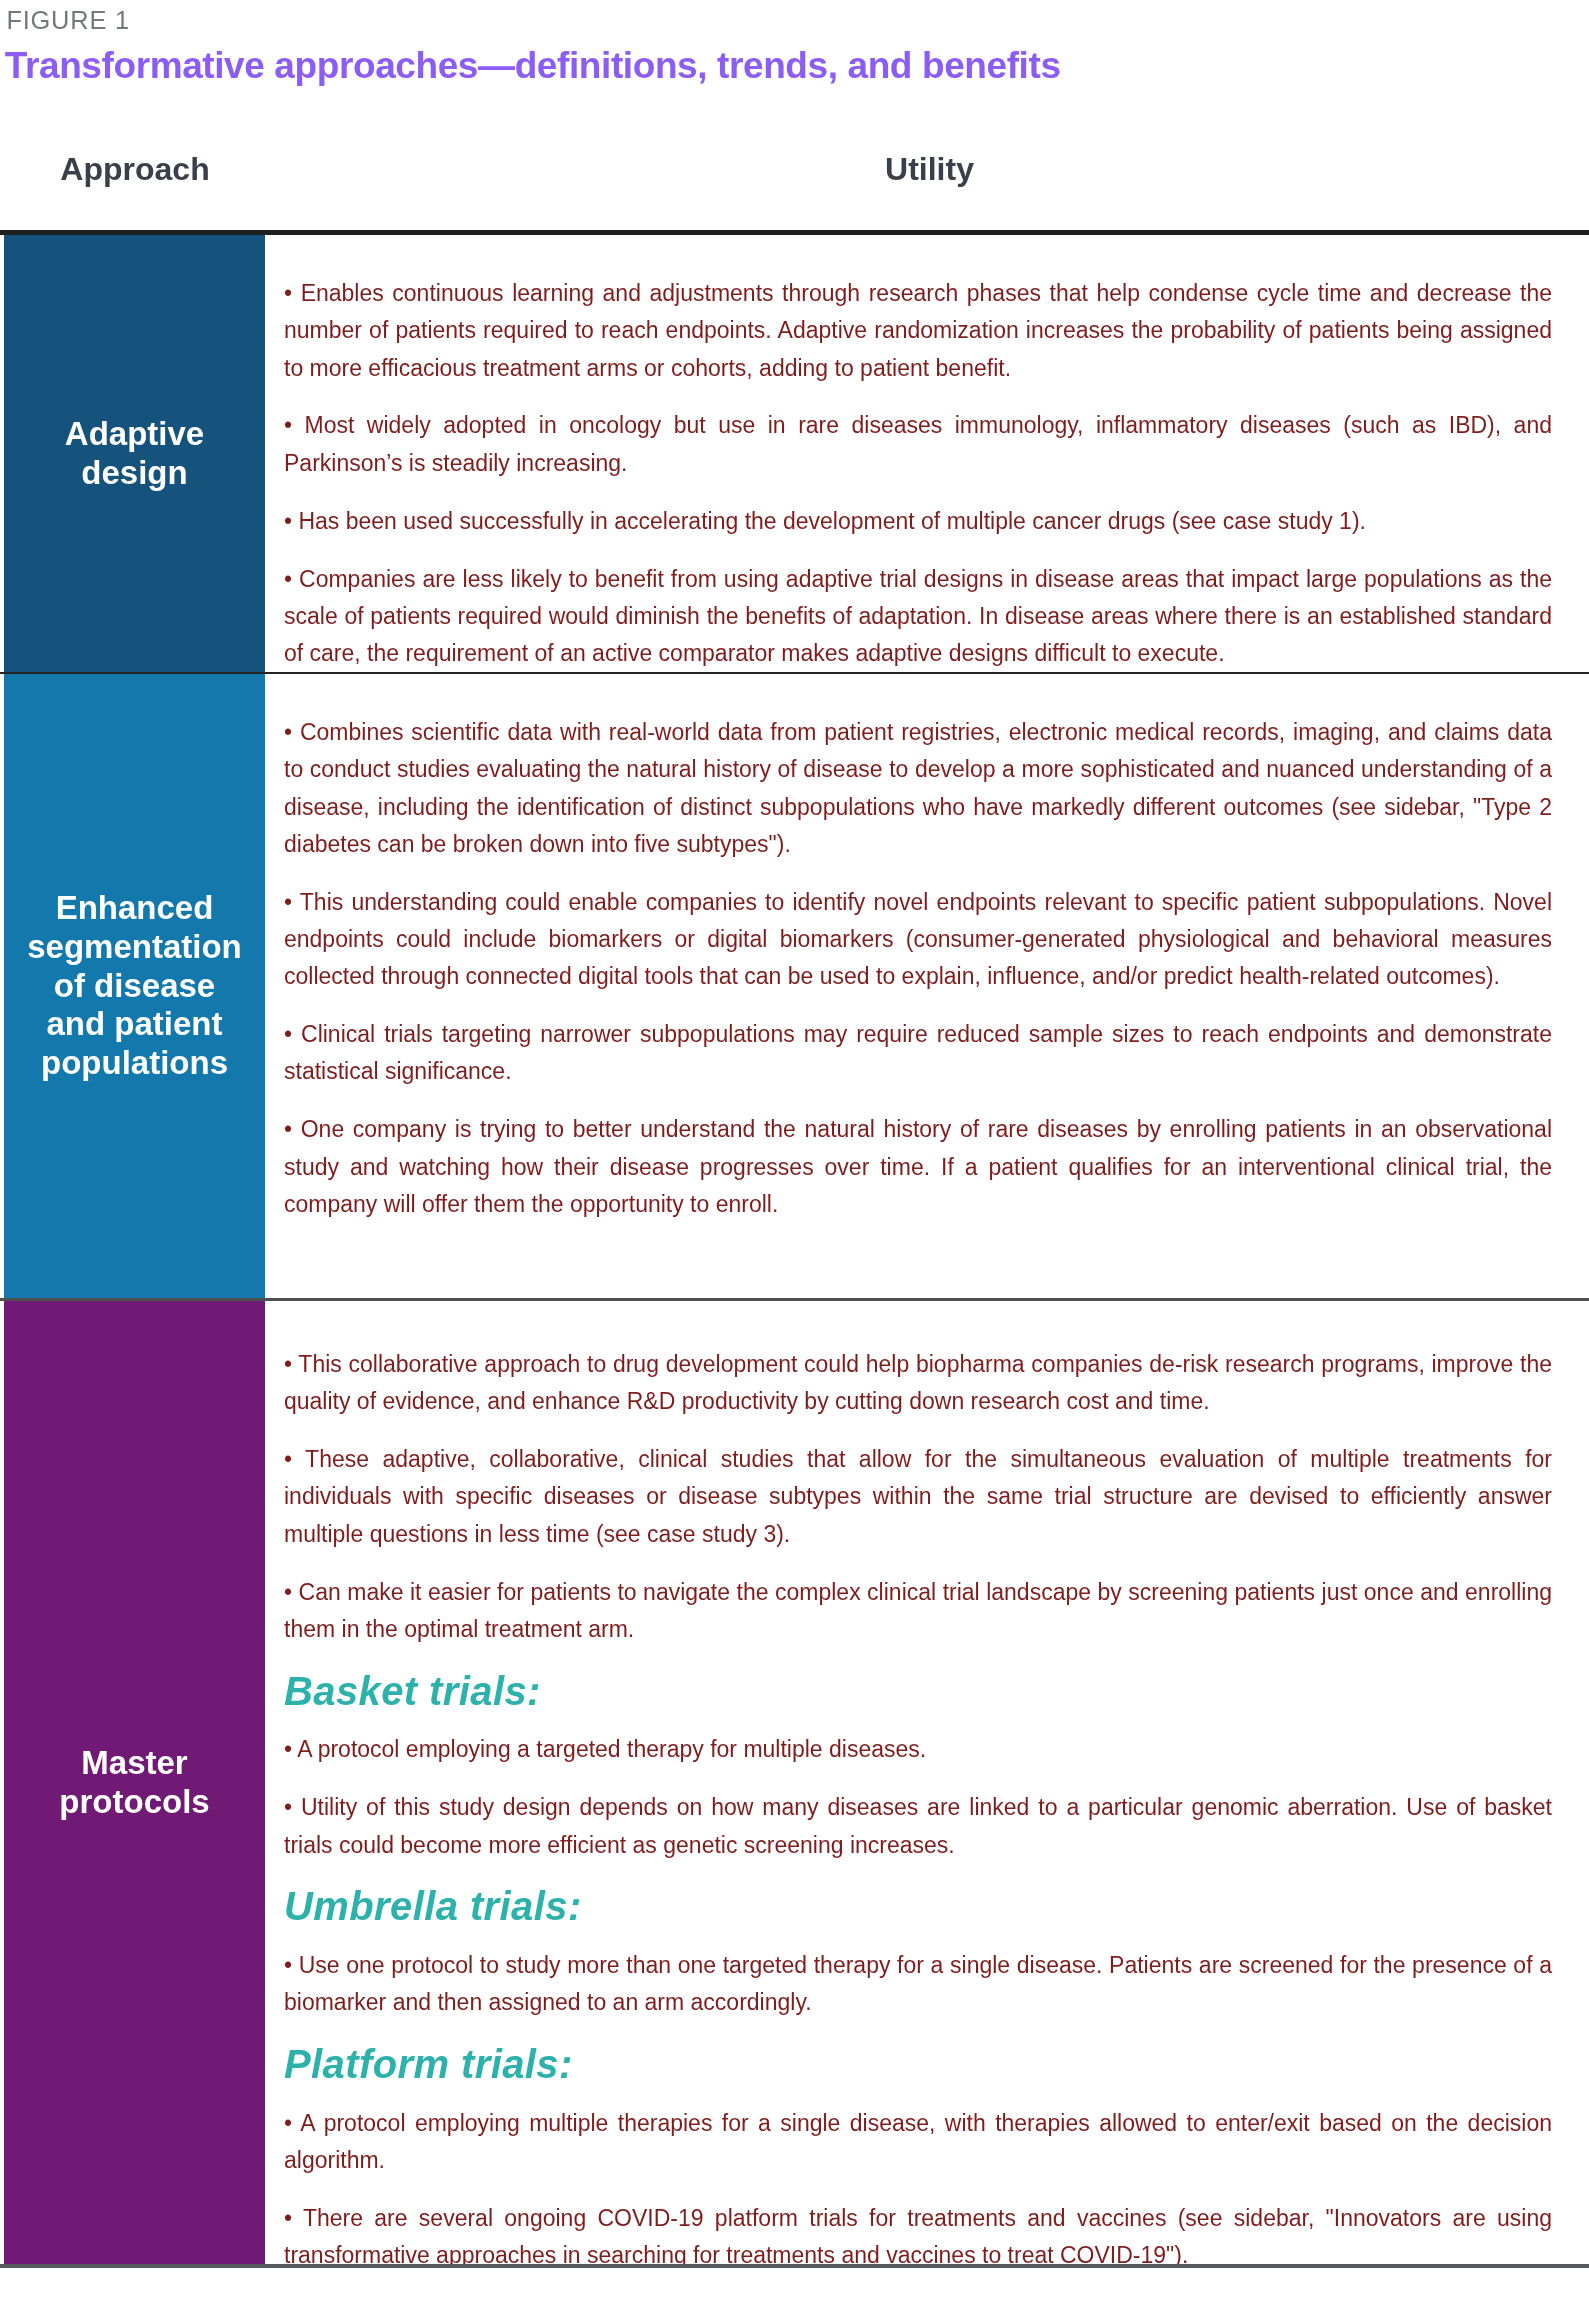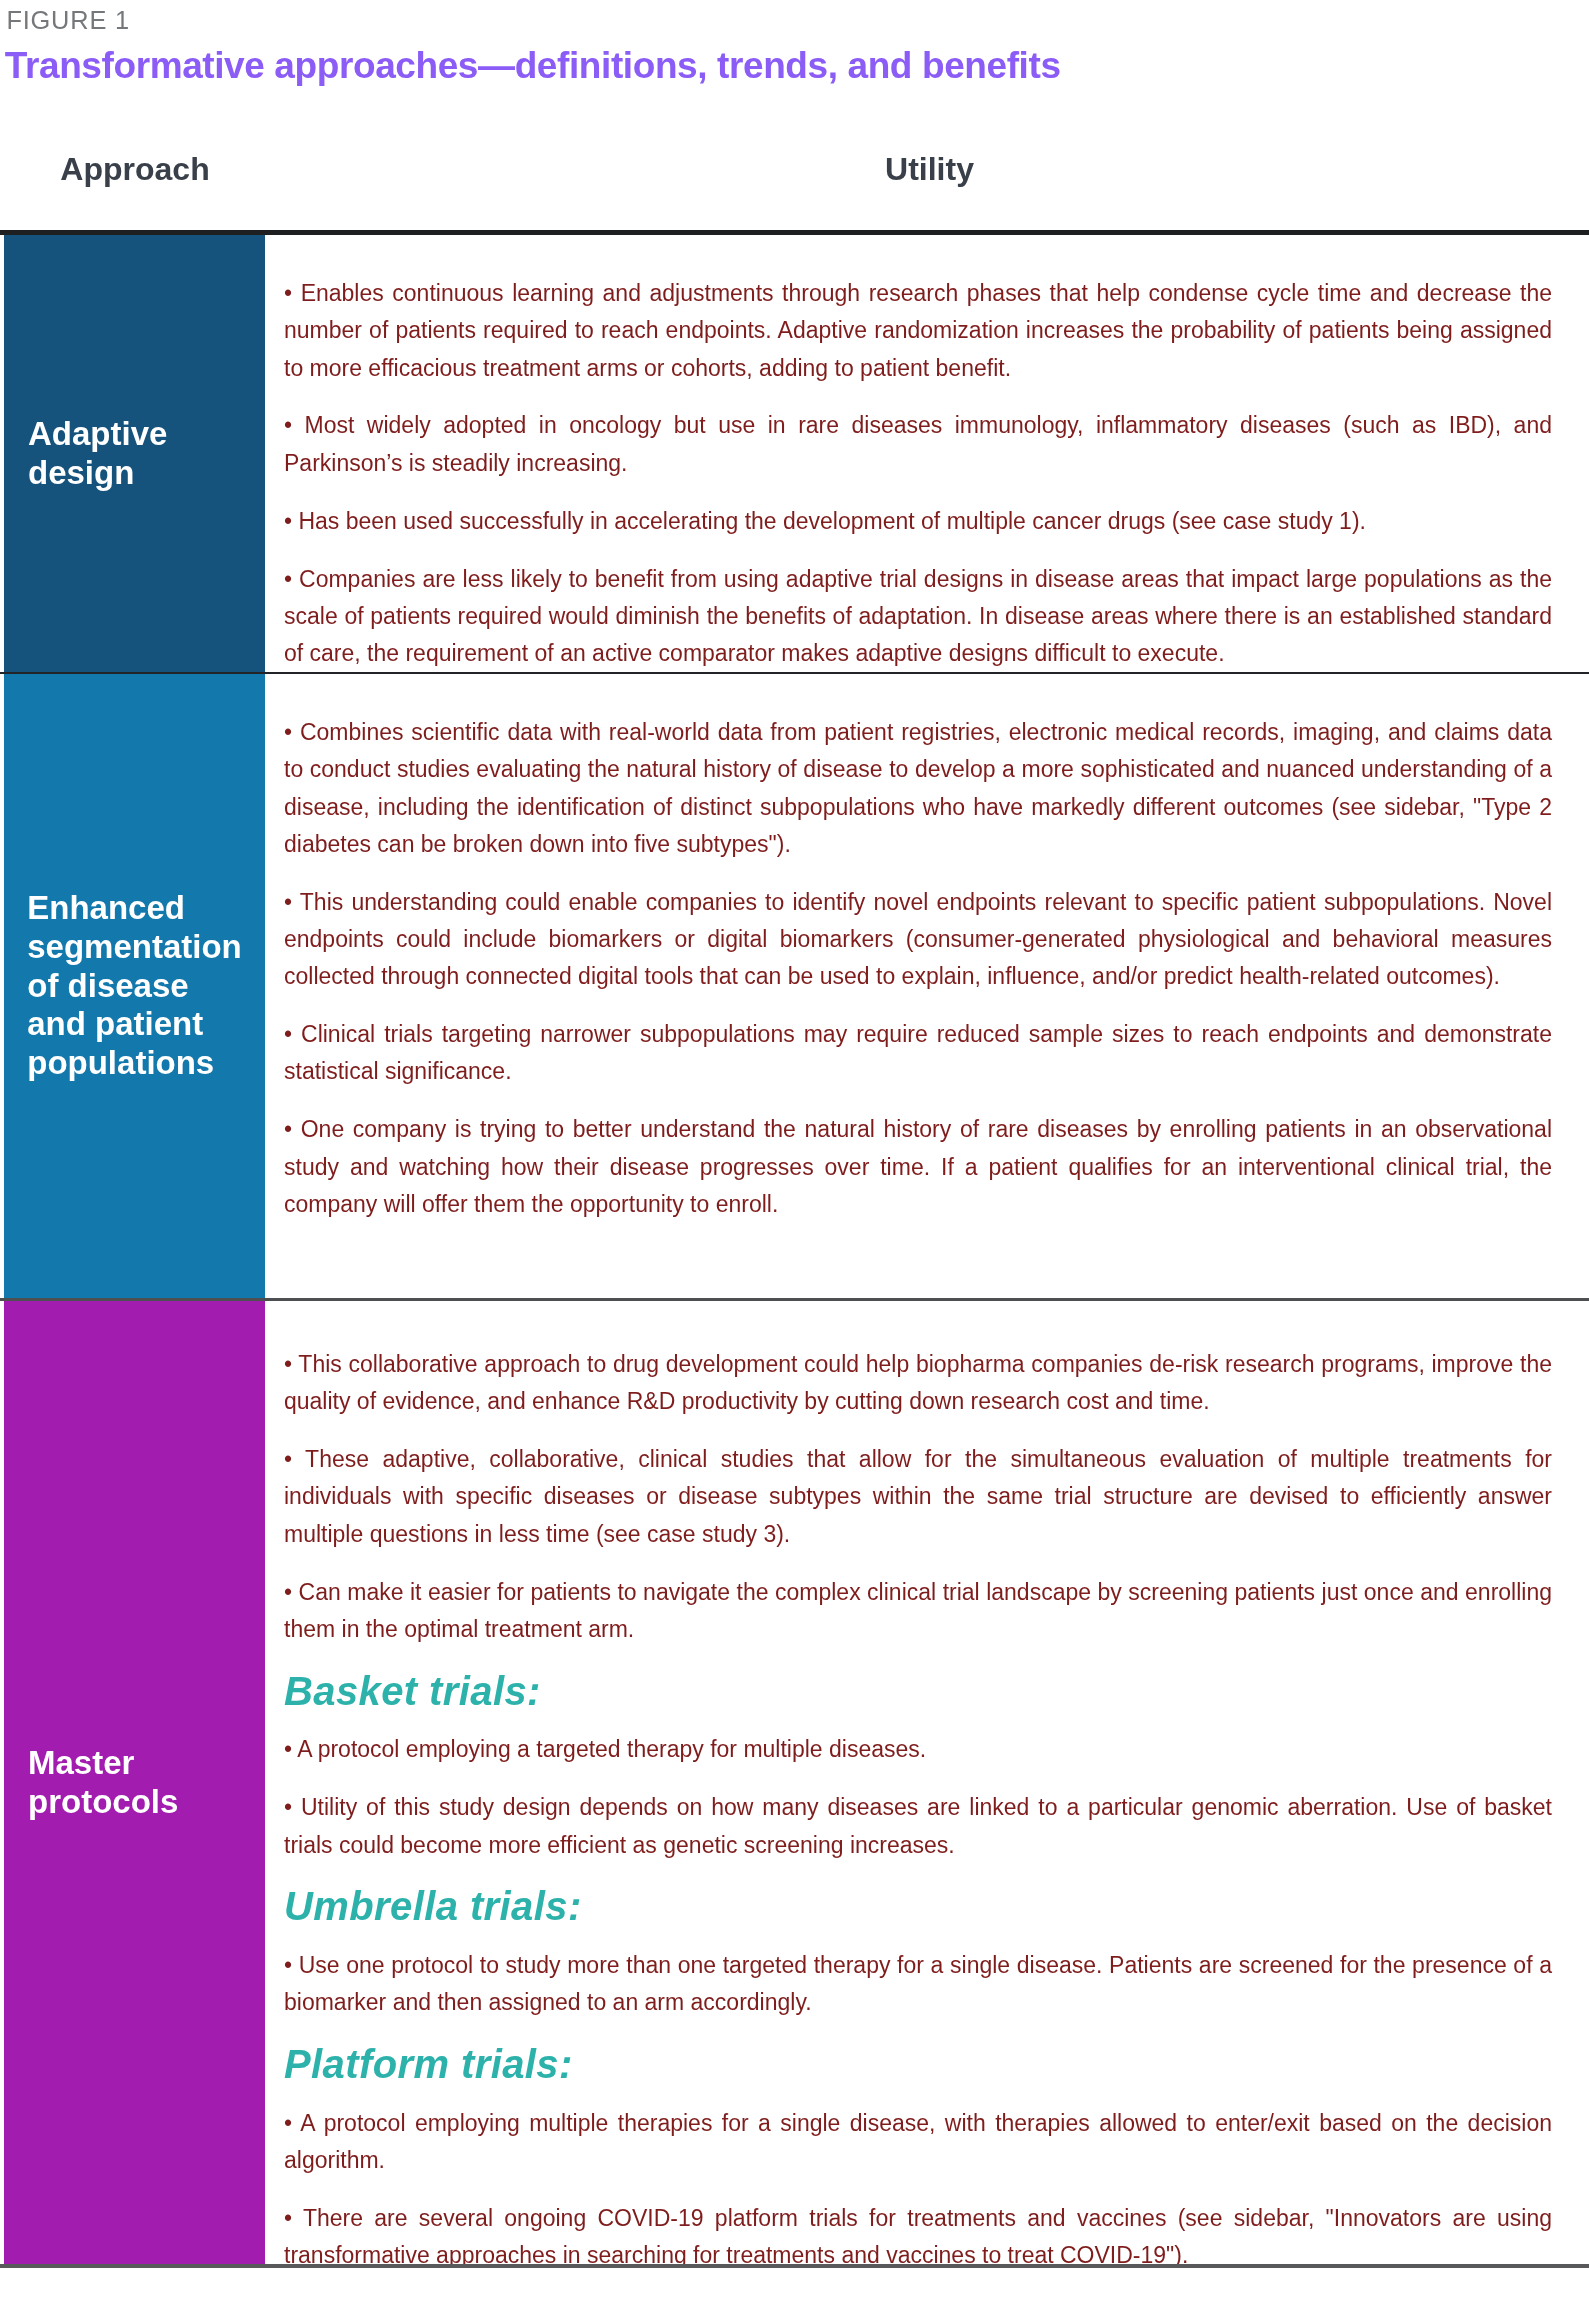--- a/index.html
+++ b/index.html
@@ -13,25 +13,25 @@
   .col-h{font-size:32px;font-weight:bold;color:#394049;line-height:1.0;}
   .col-h-approach{width:270px;text-align:center;}
   .col-h-benefits{flex:1;text-align:center;}
 
   .table{position:absolute;left:0;top:230px;width:1589px;border-top:5.6px solid #1E1F21;border-bottom:4.8px solid #58595B;}
   .row{display:flex;width:100%;}
   .row-1{height:437px;}
   .row-2{height:624px;border-top:2.4px solid #222427;}
   .row-3{height:963px;border-top:3.2px solid #4E4F51;}
 
-  .approach-cell{width:261px;margin-left:4px;flex:0 0 auto;display:flex;align-items:center;justify-content:center;padding:0 24px;box-sizing:border-box;}
+  .approach-cell{width:261px;margin-left:4px;flex:0 0 auto;display:flex;align-items:center;justify-content:center;text-align:center;padding:0 24px;box-sizing:border-box;}
   .approach-label{color:#ffffff;font-weight:bold;font-size:33px;line-height:1.18;}
   .bg-row1{background:#15527C;}
   .bg-row2{background:#1378AC;}
-  .bg-row3{background:#a21caf;}
+  .bg-row3{background:#701a75;}
 
   .benefits-cell{flex:1;box-sizing:border-box;padding:40px 37px 12.7px 19px;overflow:hidden;}
   .row-3 .benefits-cell{padding-top:45px;}
   .bullet{margin:0 0 20.7px 0;font-size:23px;line-height:1.62;text-align:justify;color:#7f1d1d;}
   .subhead{margin:4.8px 0 17.5px 0;font-size:40px;font-weight:bold;font-style:italic;color:#2CB2AA;letter-spacing:0.4px;}
 </style>
 </head>
 <body>
 
 <div class="page">

